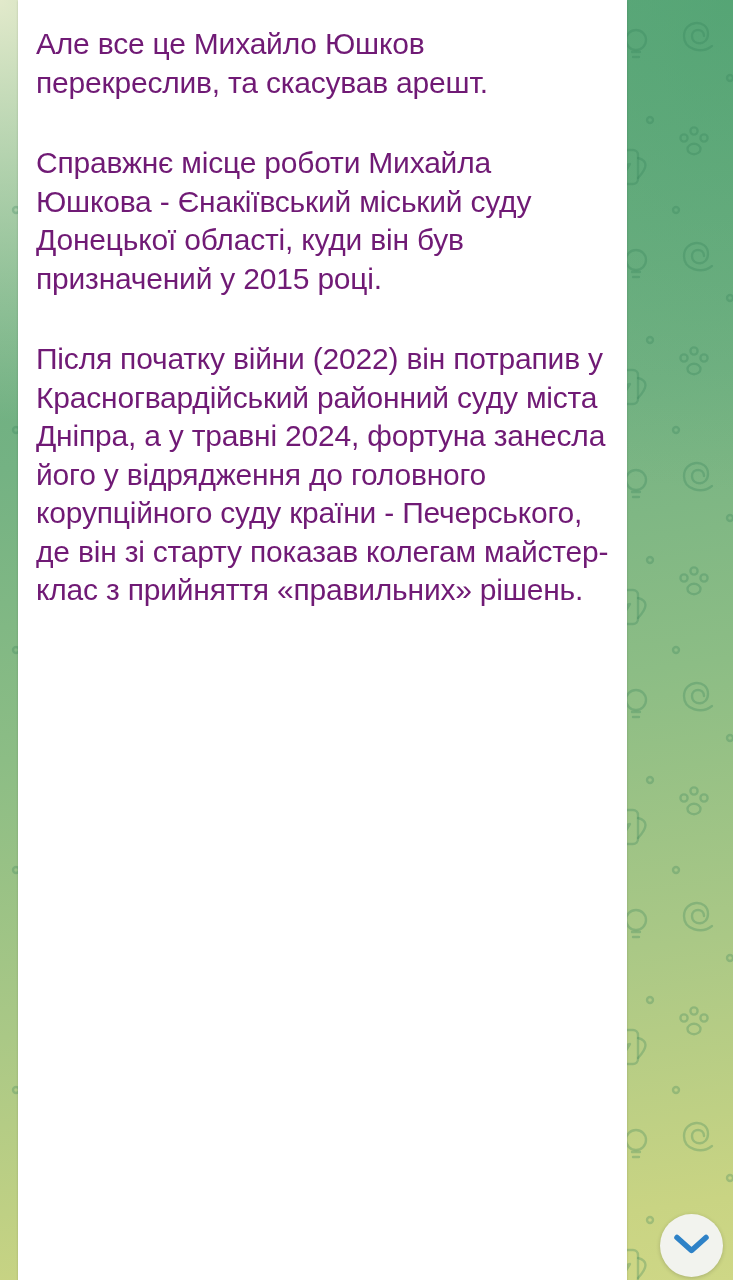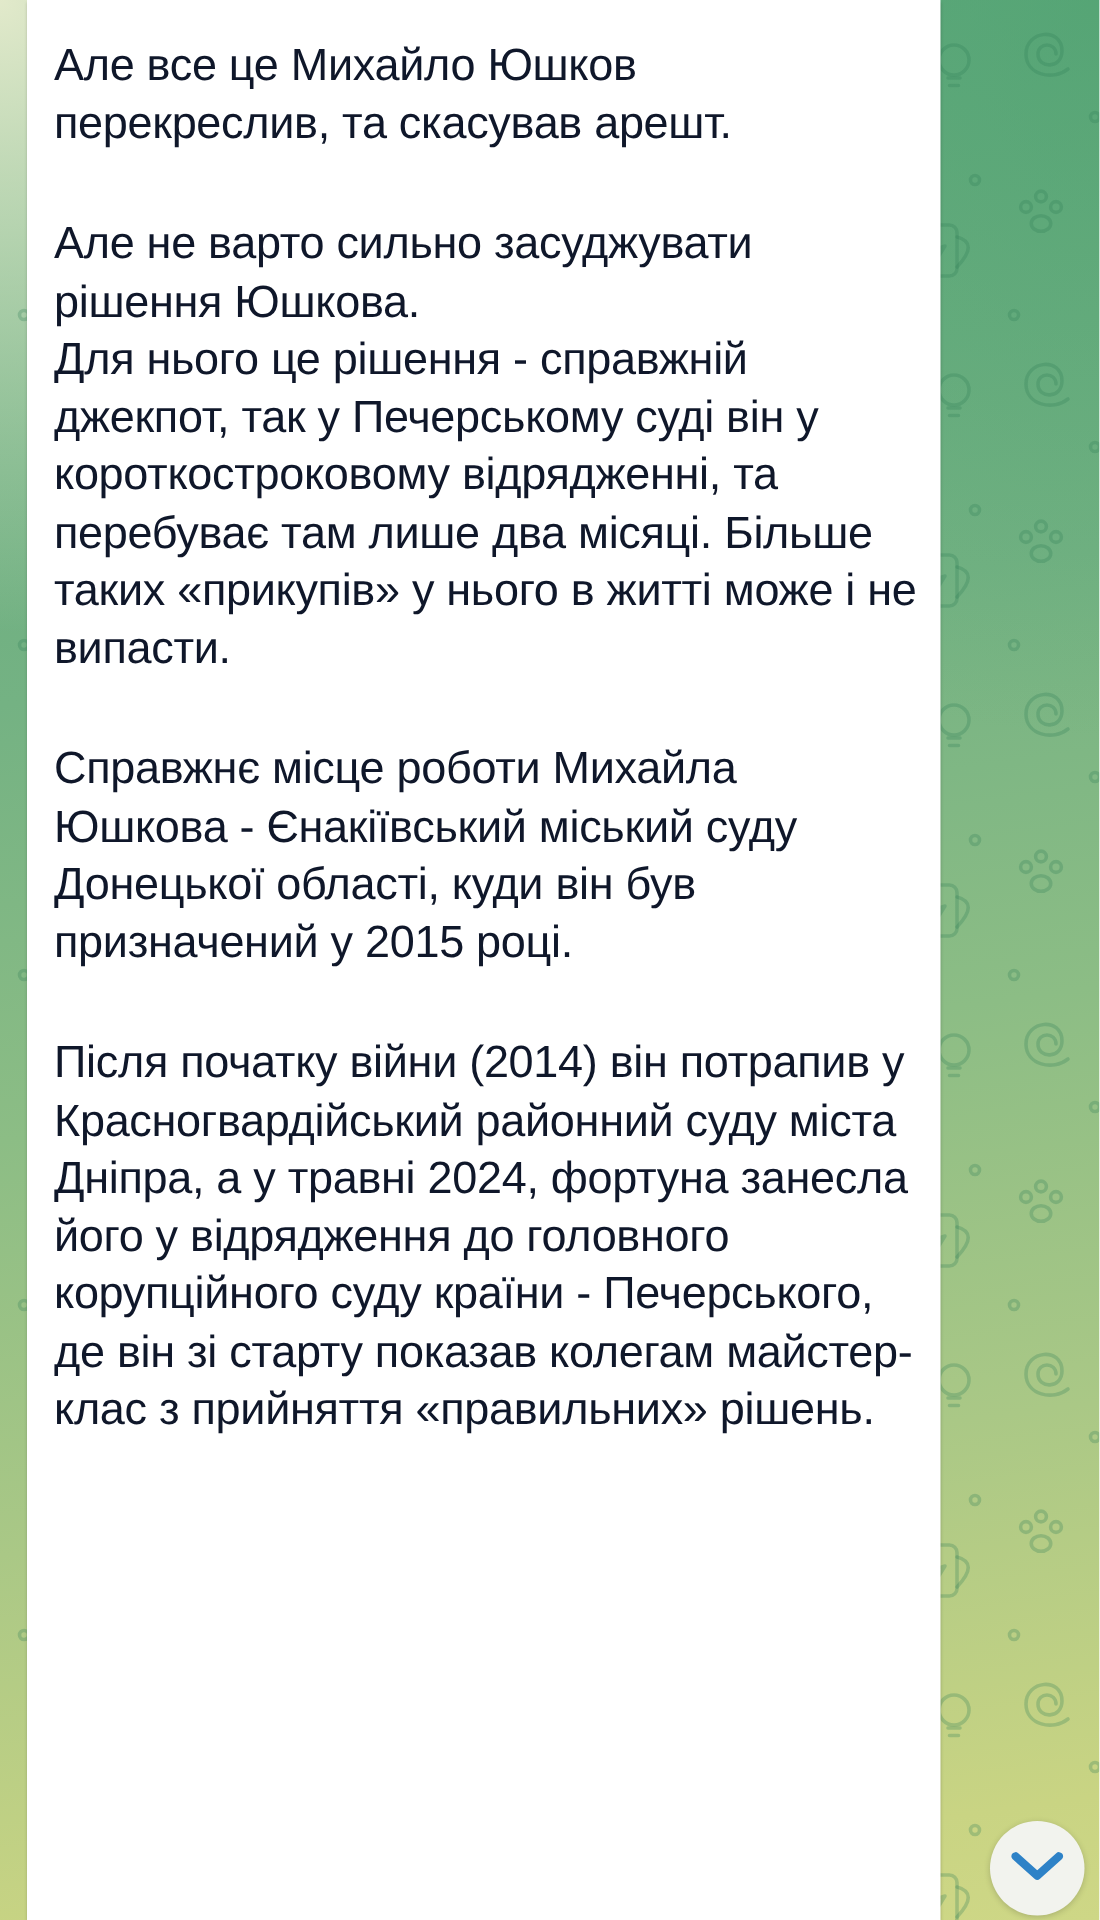--- a/index.html
+++ b/index.html
@@ -38,21 +38,21 @@
     position: absolute;
     left: 18px;
     top: 0;
     width: 609px;
     height: 1280px;
     background: #ffffff;
     box-shadow: 0 1px 2px rgba(0,0,0,0.18);
   }
   .message-text {
     padding: 25px 15px 0 18px;
-    color: #0f172a;
+    color: #701a75;
     font-size: 30px;
     line-height: 38.5px;
     letter-spacing: -0.2px;
   }
   .message-text p {
     margin: 0 0 42px 0;
     white-space: pre-line;
   }
   
   .scroll-btn {
@@ -113,24 +113,22 @@
           <circle cx="120" cy="60" r="2.5"></circle>
         </g>
       </pattern>
     </defs>
     <rect width="100%" height="100%" fill="url(#dd)"></rect>
   </svg>
 
   <div class="message-bubble">
     <div class="message-text">
       <p>Але все це Михайло Юшков перекреслив, та скасував арешт.</p>
-      <p>Але не варто сильно засуджувати рішення Юшкова.
-Для нього це рішення - справжній джекпот, так у Печерському суді він у короткостроковому відрядженні, та перебуває там лише два місяці. Більше таких «прикупів» у нього в житті може і не випасти.</p>
       <p>Справжнє місце роботи Михайла Юшкова - Єнакіївський міський суду Донецької області, куди він був призначений у 2015 році.</p>
-      <p>Після початку війни (2014) він потрапив у Красногвардійський районний суду міста Дніпра, а у травні 2024, фортуна занесла його у відрядження до головного корупційного суду країни - Печерського, де він зі старту показав колегам майстер-клас з прийняття «правильних» рішень.</p>
+      <p>Після початку війни (2022) він потрапив у Красногвардійський районний суду міста Дніпра, а у травні 2024, фортуна занесла його у відрядження до головного корупційного суду країни - Печерського, де він зі старту показав колегам майстер-клас з прийняття «правильних» рішень.</p>
     </div>
   </div>
 
   <div class="scroll-btn">
     <svg width="63" height="63" viewBox="0 0 63 63" xmlns="http://www.w3.org/2000/svg">
       <path d="M17 23.5 L31.5 36.5 L46 23.5" fill="none" stroke="#2e82c7" stroke-width="5.5" stroke-linecap="round" stroke-linejoin="round"></path>
     </svg>
   </div>
 
 </div>

